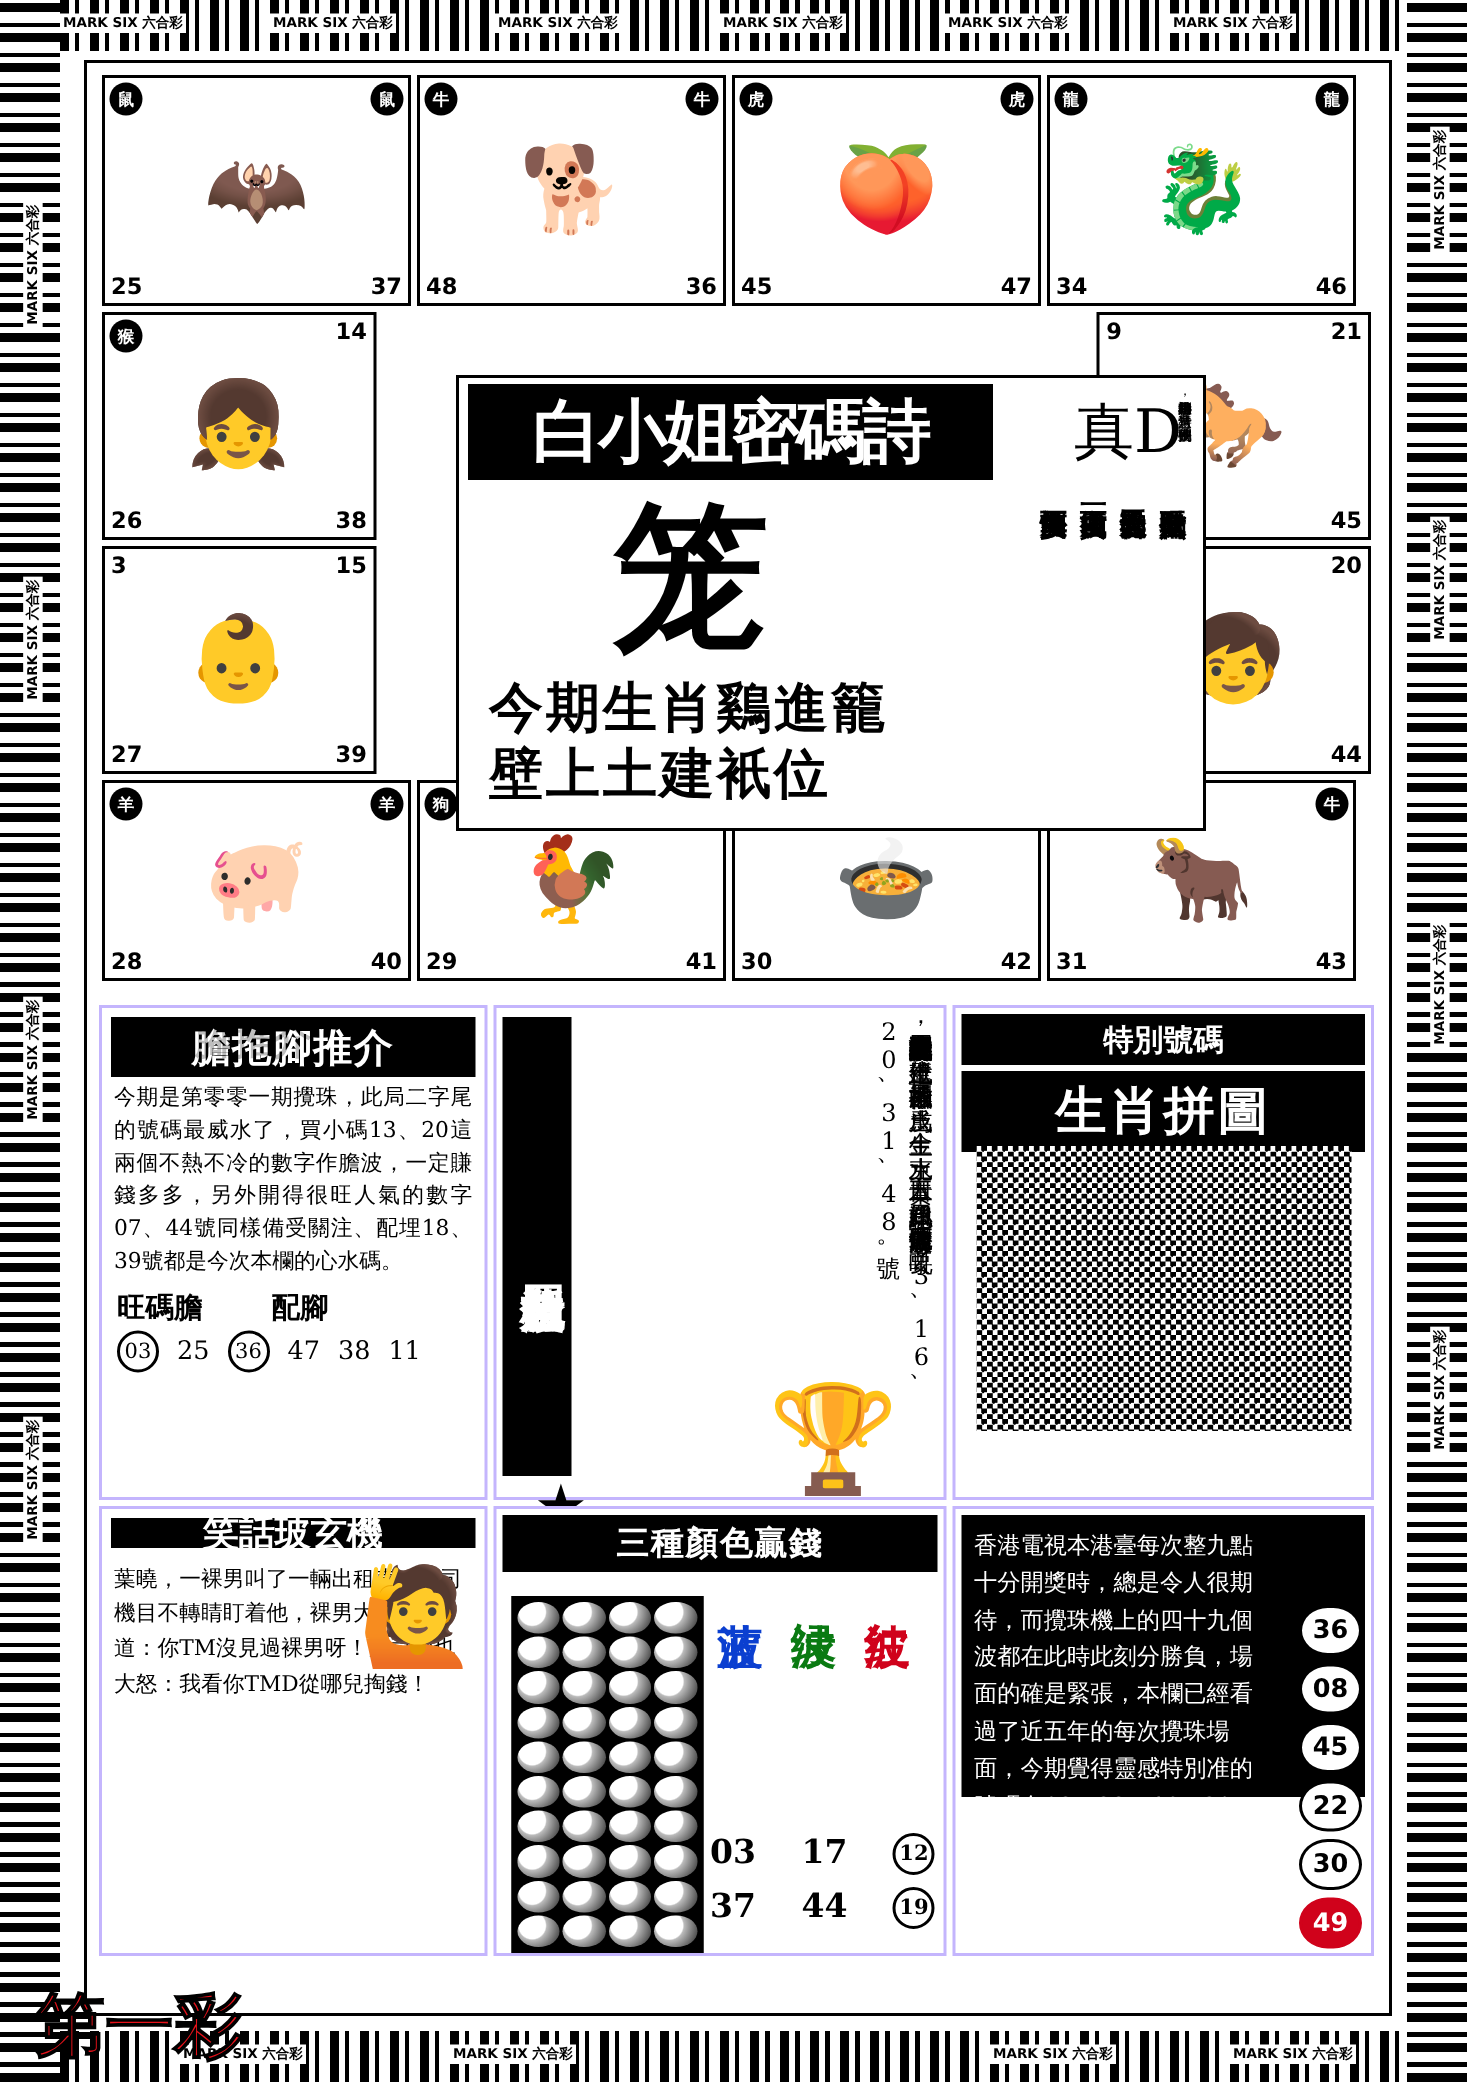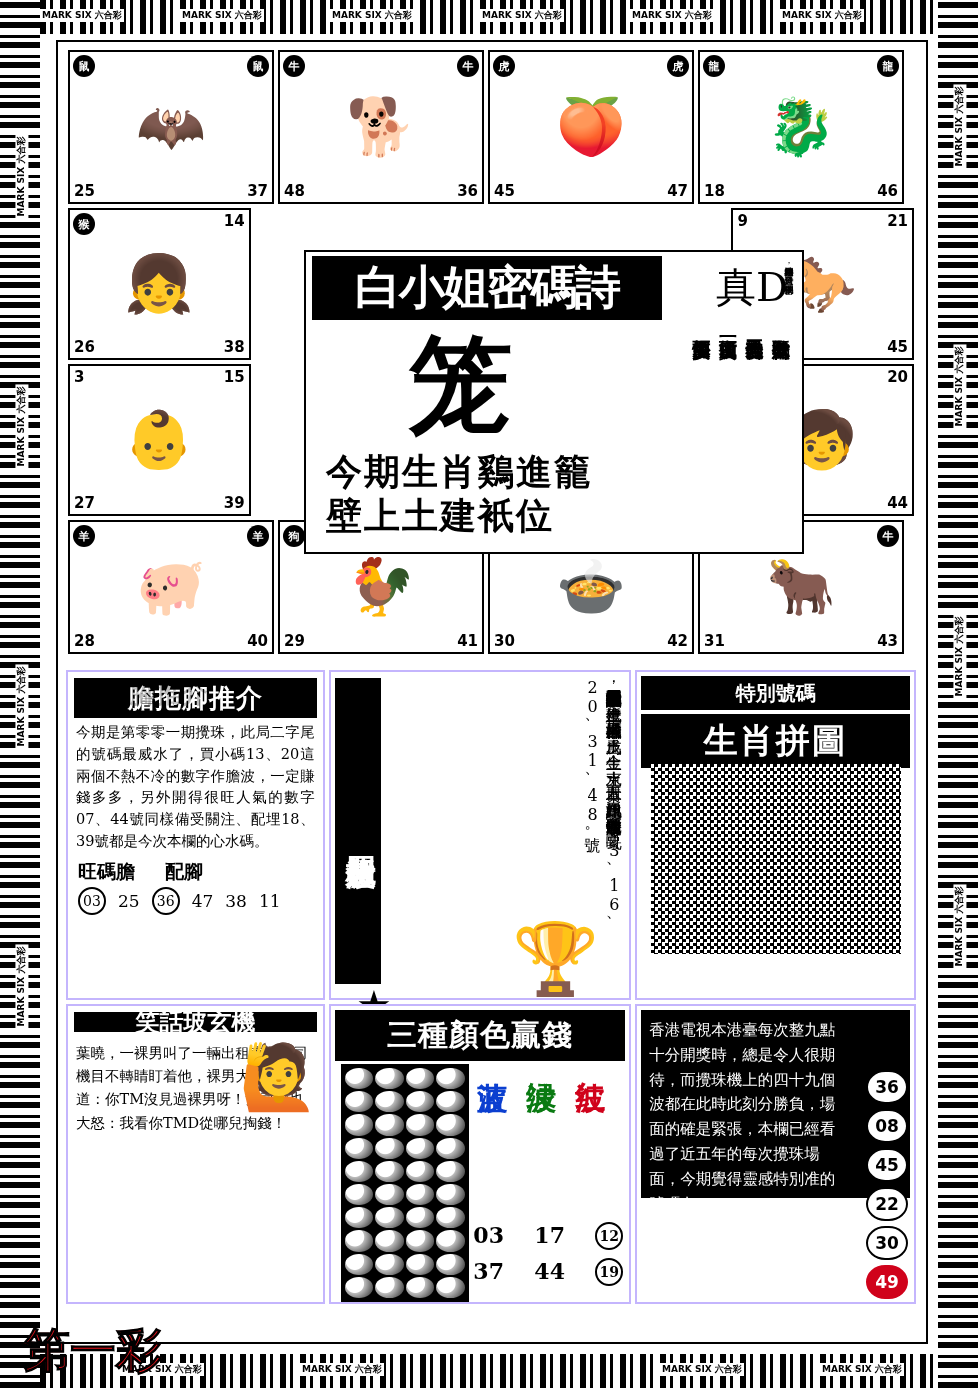--- a/index.html
+++ b/index.html
@@ -55,21 +55,21 @@
   .panels{position:absolute;left:8px;top:628px;width:850px;height:330px;display:flex;gap:4px;}
   .panel{border:2px solid #c4b5fd;background:#fff;position:relative;overflow:hidden;}
   .p1{width:256px;}
   .p2{width:300px;}
   .p3{width:278px;}
 
   .p1-title{margin:6px 6px 0 6px;height:40px;background:#000;color:#fff;font-size:26px;font-weight:bold;
       display:flex;align-items:center;justify-content:center;font-family:"DejaVu Serif",serif;letter-spacing:1px;}
   .p1-title-ghost{position:absolute;left:10px;top:4px;font-size:26px;font-weight:bold;opacity:.25;}
   .p1-body{padding:4px 8px;font-size:14.5px;line-height:1.5;font-family:"DejaVu Serif","Liberation Serif",serif;text-align:justify;}
-  .p1-foot{display:flex;gap:30px;padding:2px 10px 0 10px;font-size:19px;font-weight:bold;font-family:"DejaVu Serif",serif;}
+  .p1-foot{display:flex;gap:46px;padding:2px 10px 0 10px;font-size:19px;font-weight:bold;font-family:"DejaVu Serif",serif;}
   .p1-nums{display:flex;gap:12px;padding:2px 10px;font-size:17px;align-items:center;font-family:"DejaVu Serif",serif;}
   .circled{display:inline-flex;width:24px;height:24px;border:2px solid #000;border-radius:50%;
       align-items:center;justify-content:center;font-size:14px;}
 
   .p2-side{position:absolute;left:4px;top:6px;width:46px;height:300px;background:#000;color:#fff;
       writing-mode:vertical-rl;text-orientation:upright;font-size:30px;font-weight:bold;
       display:flex;align-items:flex-start;justify-content:center;padding-top:6px;font-family:"DejaVu Serif",serif;}
   .p2-text{position:absolute;left:56px;top:6px;width:238px;height:260px;display:flex;flex-direction:row-reverse;}
   .p2-text .vcol{writing-mode:vertical-rl;text-orientation:upright;font-size:16px;line-height:1.35;
       font-family:"DejaVu Serif","Liberation Serif",serif;}
@@ -84,21 +84,21 @@
      filter:contrast(1.2);}
 
   
   .bottom{position:absolute;left:8px;top:962px;width:850px;height:300px;display:flex;gap:4px;}
   .b1{width:256px;} .b2{width:300px;} .b3{width:278px;}
   .b1-title{margin:6px;height:20px;background:#000;color:#fff;font-size:24px;font-weight:bold;
       display:flex;align-items:center;justify-content:center;font-family:"DejaVu Serif",serif;}
   .b1-body{padding:4px 8px;font-size:14.5px;line-height:1.6;font-family:"DejaVu Serif","Liberation Serif",serif;}
   .b1-figure{position:absolute;right:4px;top:34px;font-size:64px;}
 
-  .b2-title{margin:4px;height:51px;background:#000;color:#fff;font-size:30px;font-weight:bold;
+  .b2-title{margin:4px;height:38px;background:#000;color:#fff;font-size:22px;font-weight:bold;
       display:flex;align-items:center;justify-content:center;font-family:"DejaVu Serif",serif;letter-spacing:1px;}
   .colorwave{position:absolute;right:8px;top:52px;width:150px;display:flex;gap:8px;}
   .cw{writing-mode:vertical-rl;text-orientation:upright;font-size:30px;font-weight:bold;font-family:"DejaVu Serif",serif;}
   .cw.red{color:#d0021b;} .cw.green{color:#0a7a12;} .cw.blue{color:#0b3fd0;}
   .cw-nums{position:absolute;right:6px;bottom:8px;width:150px;font-size:22px;font-weight:bold;font-family:"DejaVu Serif",serif;}
   .cw-nums .r{display:flex;justify-content:space-between;margin-bottom:8px;}
   .ballgrid{position:absolute;left:10px;top:58px;width:120px;height:230px;border:2px solid #000;background:#000;
      padding:2px;display:grid;grid-template-columns:repeat(4,1fr);gap:2px;}
   .ballgrid i{background:radial-gradient(circle at 35% 32%,#fff 0 38%,#bbb 42%,#555 80%,#000 100%);border-radius:50%;display:block;}
 
@@ -172,21 +172,21 @@
           <div class="zart">🍑</div>
           <span class="badge tl">虎</span>
           <span class="badge tr">虎</span>
           <span class="num bl">45</span>
           <span class="num br">47</span>
         </div>
         <div class="zcell" style="width:202px;height:150px">
           <div class="zart">🐉</div>
           <span class="badge tl">龍</span>
           <span class="badge tr">龍</span>
-          <span class="num bl">18</span>
+          <span class="num bl">34</span>
           <span class="num br">46</span>
         </div>
       </div>
 
       <div class="zrow">
         <div class="zcell" style="width:182px;height:148px">
           <div class="zart">👧</div>
           <span class="badge tl">猴</span>
           <span class="num tr">14</span>
           <span class="num bl">26</span>

